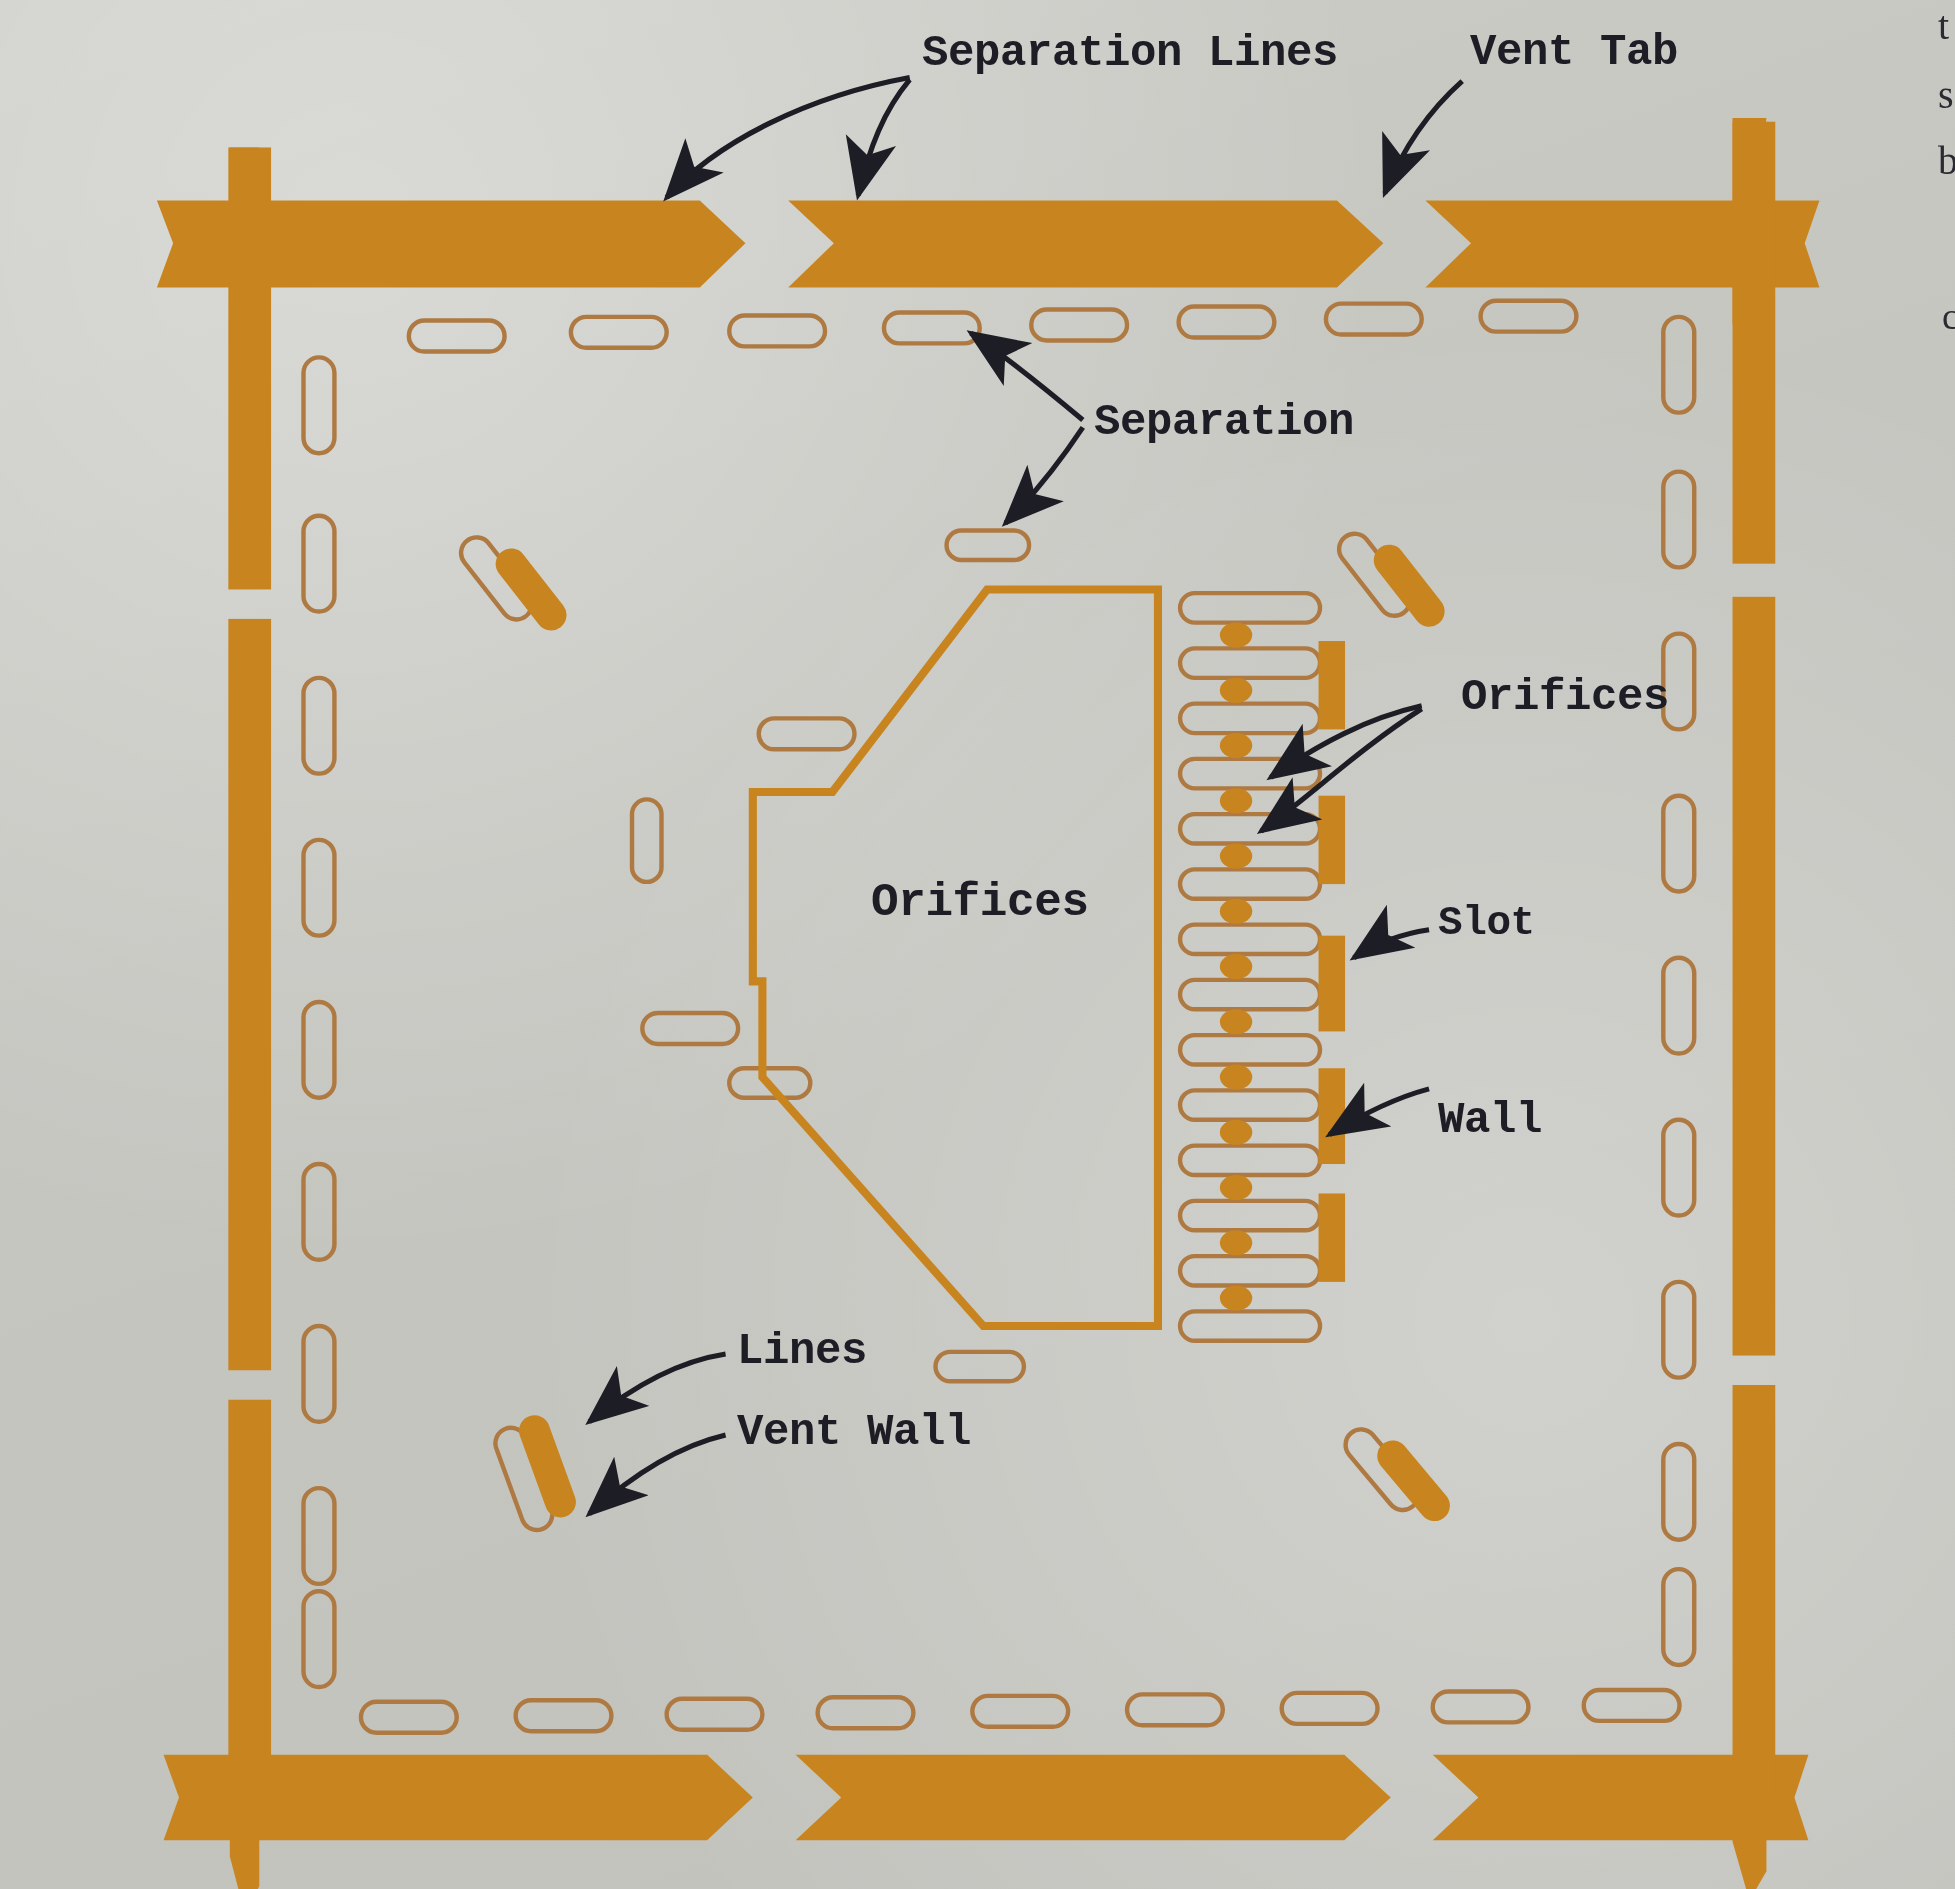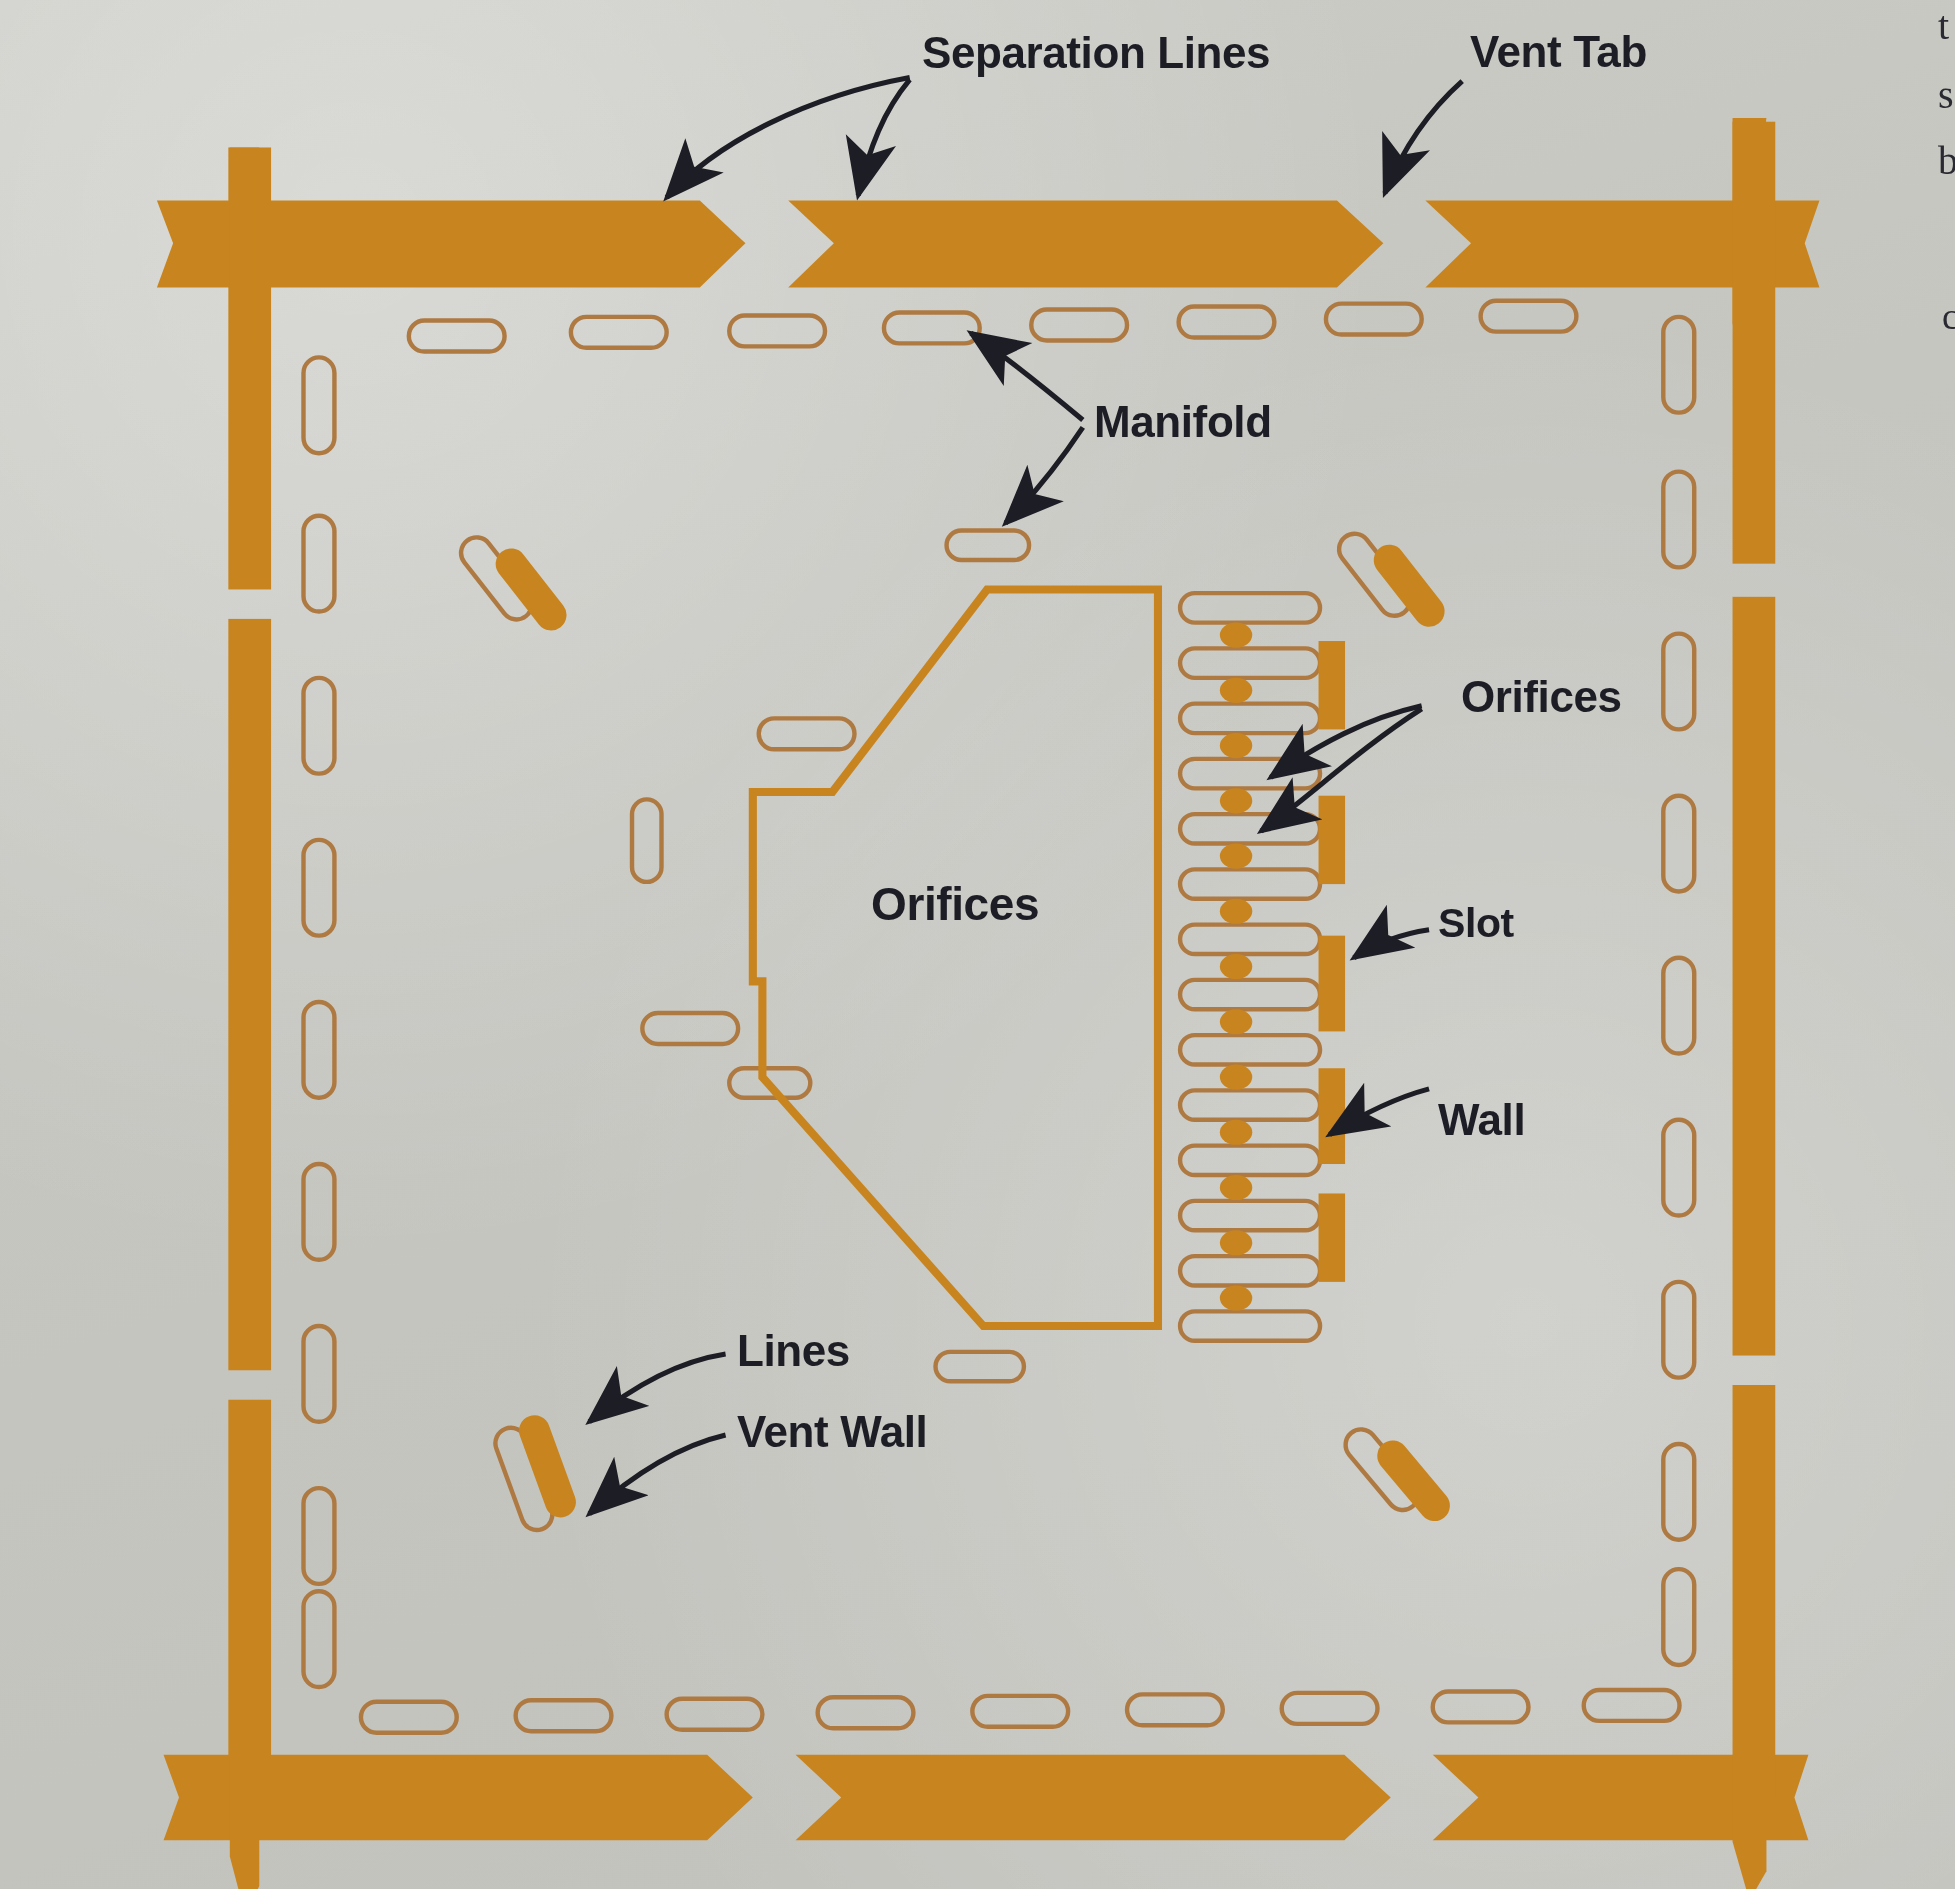--- a/index.html
+++ b/index.html
@@ -16,21 +16,21 @@
     position:absolute;inset:0;
     background:
       radial-gradient(circle at 18% 12%, rgba(255,255,255,.28), rgba(255,255,255,0) 45%),
       radial-gradient(circle at 78% 70%, rgba(255,255,255,.22), rgba(255,255,255,0) 50%),
       linear-gradient(160deg,#cdcdc8 0%,#c6c6c1 40%,#c2c2bd 100%);
   }
   #artwork{position:absolute;left:0;top:0;width:1955px;height:1889px;}
   .lbl{
     position:absolute;
     color:#1d1d26;
-    font-family:Liberation Sans, sans-serif;
+    font-family:Liberation Mono, monospace;
     font-weight:bold;
     white-space:nowrap;
     letter-spacing:-0.4px;
   }
   .frag{
     position:absolute;
     color:#2a2a33;
     font-family:"Liberation Serif",serif;
     font-weight:normal;
     white-space:nowrap;
@@ -223,21 +223,21 @@
       <path d="M1940,1478 C1895,1490 1850,1512 1805,1540"></path>
       <path d="M985,1838 C920,1848 855,1885 800,1930"></path>
       <path d="M985,1948 C912,1965 850,2010 800,2055"></path>
     </g>
   </svg>
 
   <div class="lbl" style="left:922px;top:28px;font-size:44px;">Separation Lines</div>
 
   <div class="lbl" style="left:1470px;top:26.5px;font-size:44px;">Vent Tab</div>
 
-  <div class="lbl" style="left:1094px;top:397px;font-size:44px;">Manifold</div>
+  <div class="lbl" style="left:1094px;top:397px;font-size:44px;">Separation</div>
 
   <div class="lbl" style="left:1429px;top:672px;font-size:44px;margin-left:32px;">Orifices</div>
 
   <div class="lbl" style="left:1438px;top:900px;font-size:41px;">Slot</div>
 
   <div class="lbl" style="left:1438px;top:1095px;font-size:44px;">Wall</div>
 
   <div class="lbl" style="left:871px;top:877px;font-size:46px;">Orifices</div>
 
   <div class="lbl" style="left:737px;top:1326px;font-size:44px;">Lines</div>

